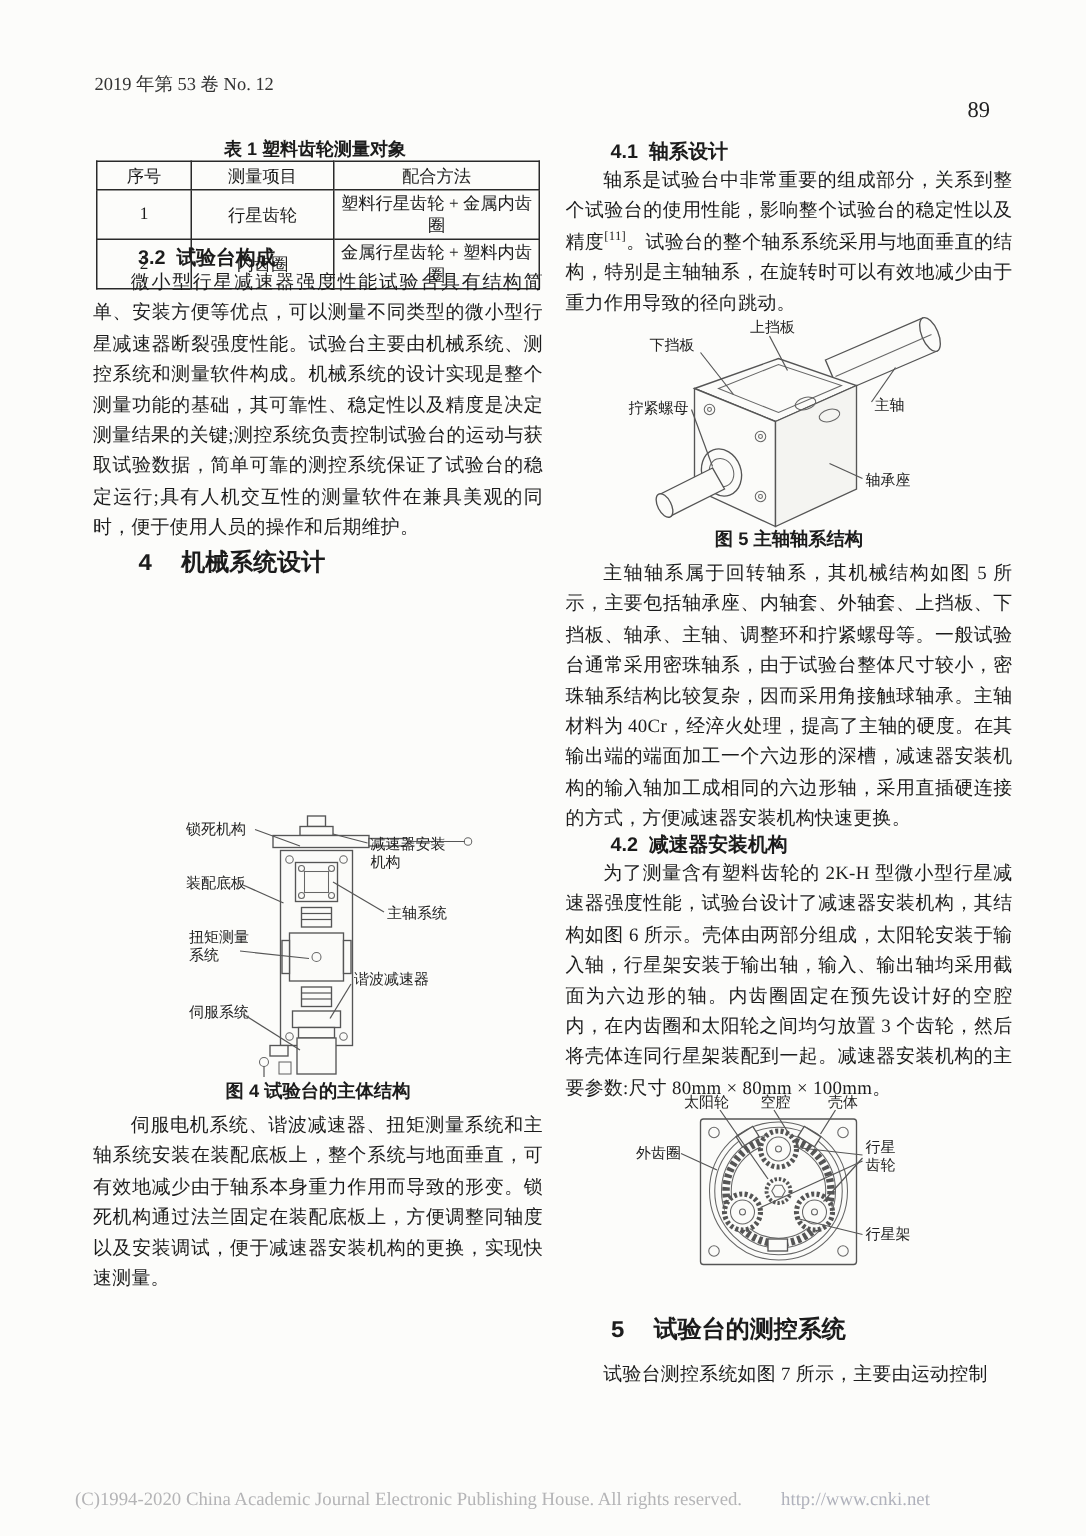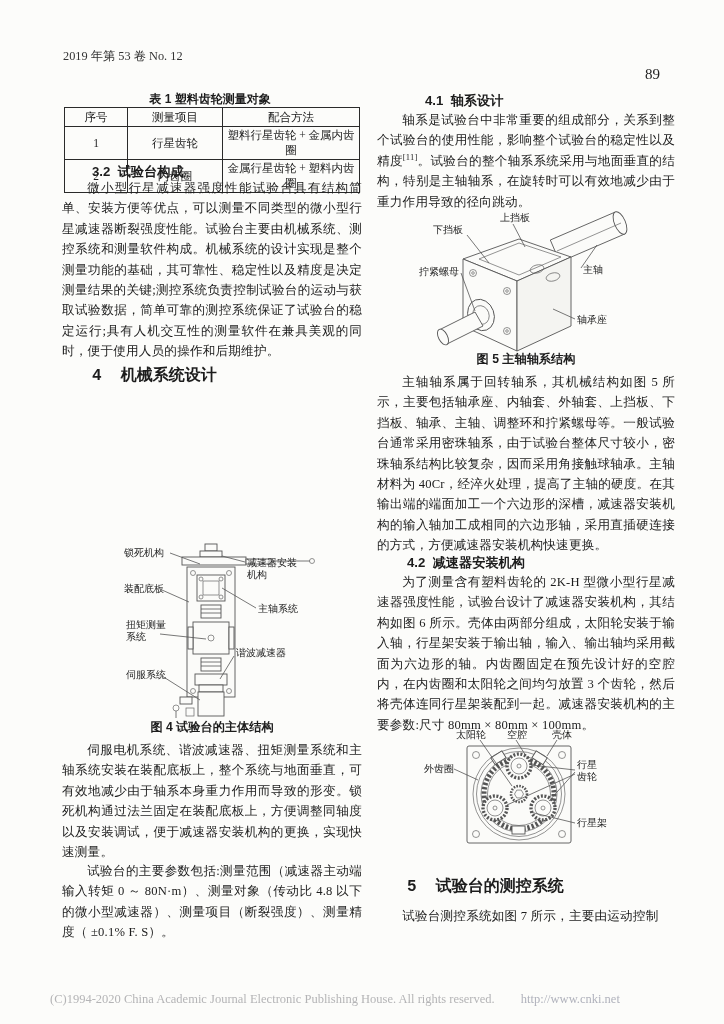--- a/index.html
+++ b/index.html
@@ -123,26 +123,25 @@
       <text x="64" y="98">系统</text>
       <line class="ln" x1="98" y1="92" x2="144" y2="97"></line>
       <text x="174" y="114">谐波减速器</text>
       <line class="ln" x1="172" y1="114" x2="158" y2="137"></line>
       <text x="64" y="136">伺服系统</text>
       <line class="ln" x1="100" y1="134" x2="138" y2="158"></line>
     </svg>
     <div class="abs fig-caption" style="top:719px;left:0;width:300px;">图 4  试验台的主体结构</div>
 
     <p class="para abs" style="top:740px;left:0;width:300px;">伺服电机系统、谐波减速器、扭矩测量系统和主轴系统安装在装配底板上，整个系统与地面垂直，可有效地减少由于轴系本身重力作用而导致的形变。锁死机构通过法兰固定在装配底板上，方便调整同轴度以及安装调试，便于减速器安装机构的更换，实现快速测量。</p>
-    <p class="para abs" style="top:861px;left:0;width:300px;">试验台的主要参数包括:测量范围（减速器主动端输入转矩 0 ～ 80N·m）、测量对象（传动比 4.8 以下的微小型减速器）、测量项目（断裂强度）、测量精度（ ±0.1% F. S）。</p>
   </div>
 
   <div class="col" style="left:377px;width:298px;">
 
-    <div class="abs h-sub" style="top:92px;left:18px;text-align:right;">4.1  轴系设计</div>
+    <div class="abs h-sub" style="top:92px;left:0;text-align:right;">4.1  轴系设计</div>
     <p class="para abs" style="top:110px;left:0;width:298px;"><span>轴系是试验台中非常重要的组成部分，关系到整个试验台的使用性能，影响整个试验台的稳定性以及精度</span><sup>[11]</sup><span>。试验台的整个轴系系统采用与地面垂直的结构，特别是主轴轴系，在旋转时可以有效地减少由于重力作用导致的径向跳动。</span></p>
 
     <svg class="abs" style="top:211px;left:8px;" width="300" height="140" viewBox="0 0 300 140">
 
       <polygon class="shape" points="174.7,51 239.7,23 230.3,1 165.3,29"></polygon>
       <ellipse class="shape" cx="235" cy="12" rx="5.5" ry="12" transform="rotate(-23 235 12)"></ellipse>
       <line class="shapel" x1="172" y1="40" x2="236" y2="12"></line>
 
       <polygon class="shape" points="78,48 134,28 186,46 132,70"></polygon>
       <polygon class="shape" points="78,48 132,70 132,140 78,115"></polygon>

